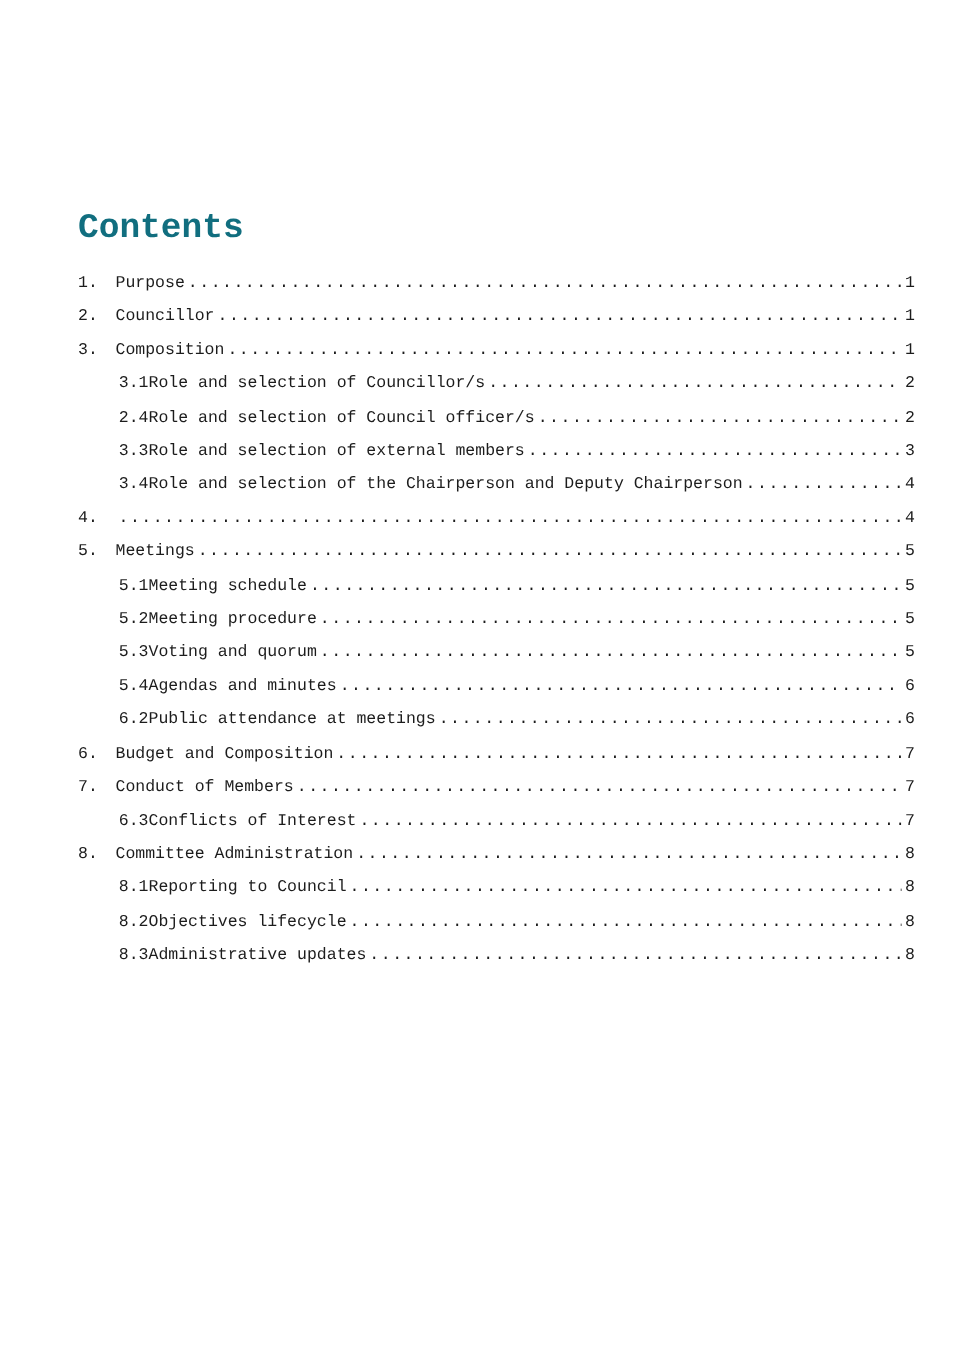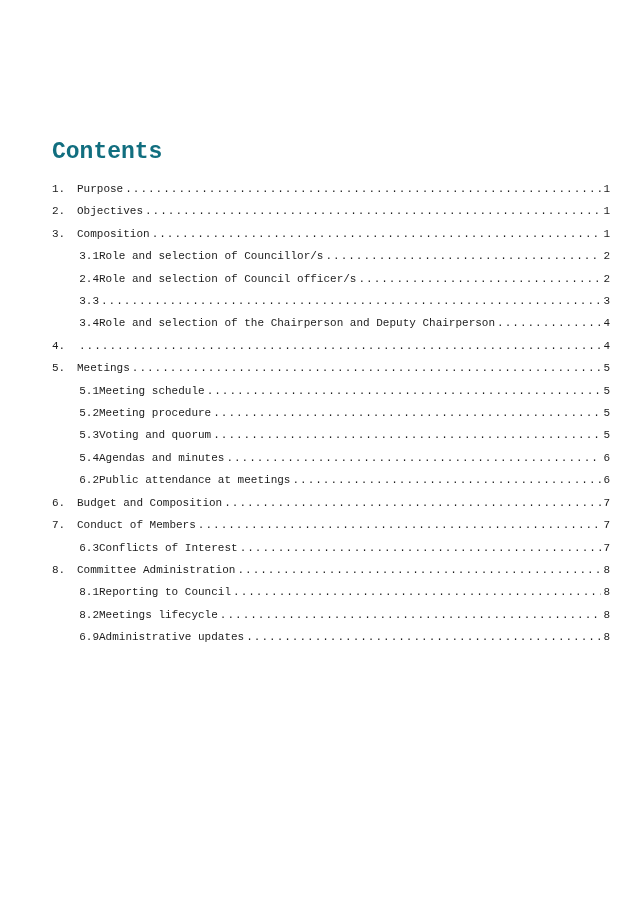--- a/index.html
+++ b/index.html
@@ -56,21 +56,21 @@
   <nav class="toc">
   <div class="toc-row l1">
     <span class="num">1.</span>
     <span class="label">Purpose</span>
     <span class="dots"></span>
     <span class="pagenum">1</span>
   </div>
 
   <div class="toc-row l1">
     <span class="num">2.</span>
-    <span class="label">Objectives</span>
+    <span class="label">Councillor</span>
     <span class="dots"></span>
     <span class="pagenum">1</span>
   </div>
 
   <div class="toc-row l1">
     <span class="num">3.</span>
     <span class="label">Composition</span>
     <span class="dots"></span>
     <span class="pagenum">1</span>
   </div>
@@ -84,20 +84,21 @@
 
   <div class="toc-row l2">
     <span class="num">2.4</span>
     <span class="label">Role and selection of Council officer/s</span>
     <span class="dots"></span>
     <span class="pagenum">2</span>
   </div>
 
   <div class="toc-row l2">
     <span class="num">3.3</span>
+    <span class="label">Role and selection of external members</span>
     <span class="dots"></span>
     <span class="pagenum">3</span>
   </div>
 
   <div class="toc-row l2">
     <span class="num">3.4</span>
     <span class="label">Role and selection of the Chairperson and Deputy Chairperson</span>
     <span class="dots"></span>
     <span class="pagenum">4</span>
   </div>
@@ -180,25 +181,25 @@
 
   <div class="toc-row l2">
     <span class="num">8.1</span>
     <span class="label">Reporting to Council</span>
     <span class="dots"></span>
     <span class="pagenum">8</span>
   </div>
 
   <div class="toc-row l2">
     <span class="num">8.2</span>
-    <span class="label">Meetings lifecycle</span>
-    <span class="dots"></span>
-    <span class="pagenum">8</span>
-  </div>
-
-  <div class="toc-row l2">
-    <span class="num">6.9</span>
+    <span class="label">Objectives lifecycle</span>
+    <span class="dots"></span>
+    <span class="pagenum">8</span>
+  </div>
+
+  <div class="toc-row l2">
+    <span class="num">8.3</span>
     <span class="label">Administrative updates</span>
     <span class="dots"></span>
     <span class="pagenum">8</span>
   </div>
 </nav>
 </div>
 
 </body></html>

